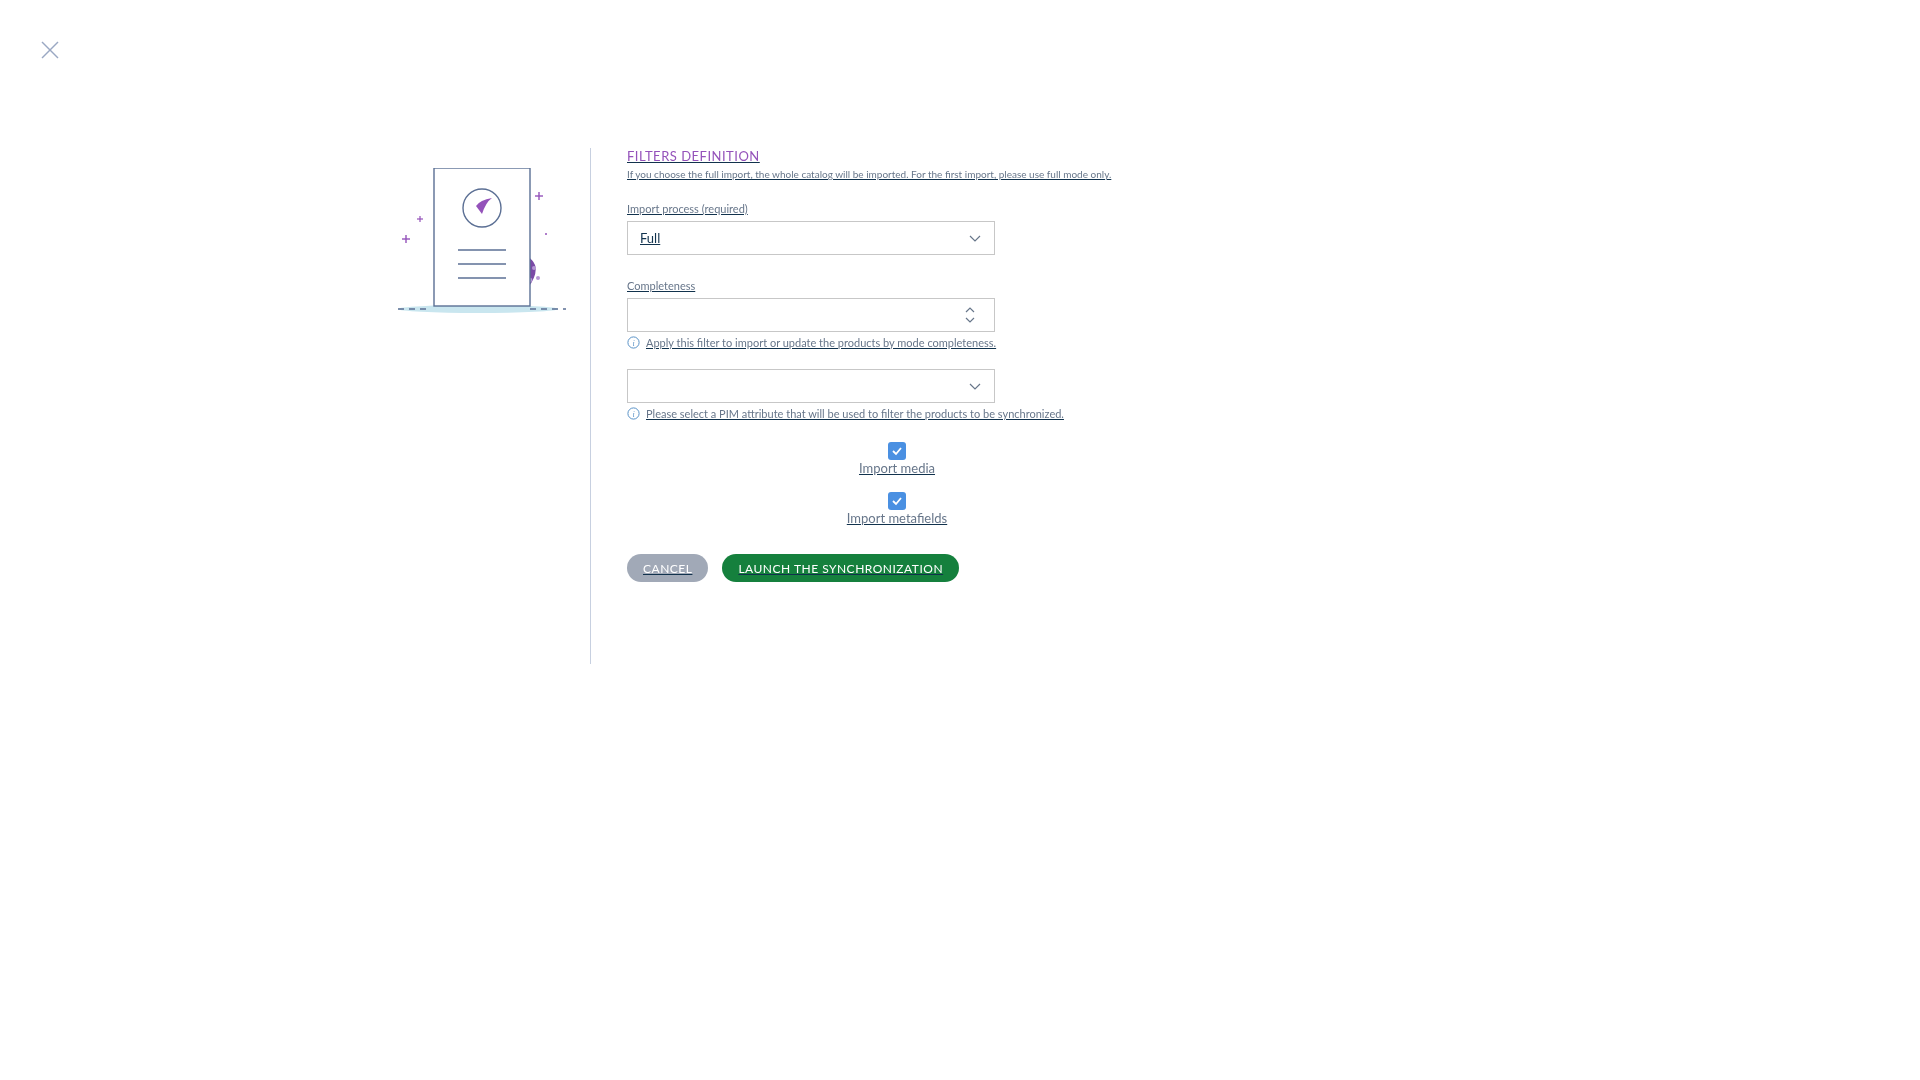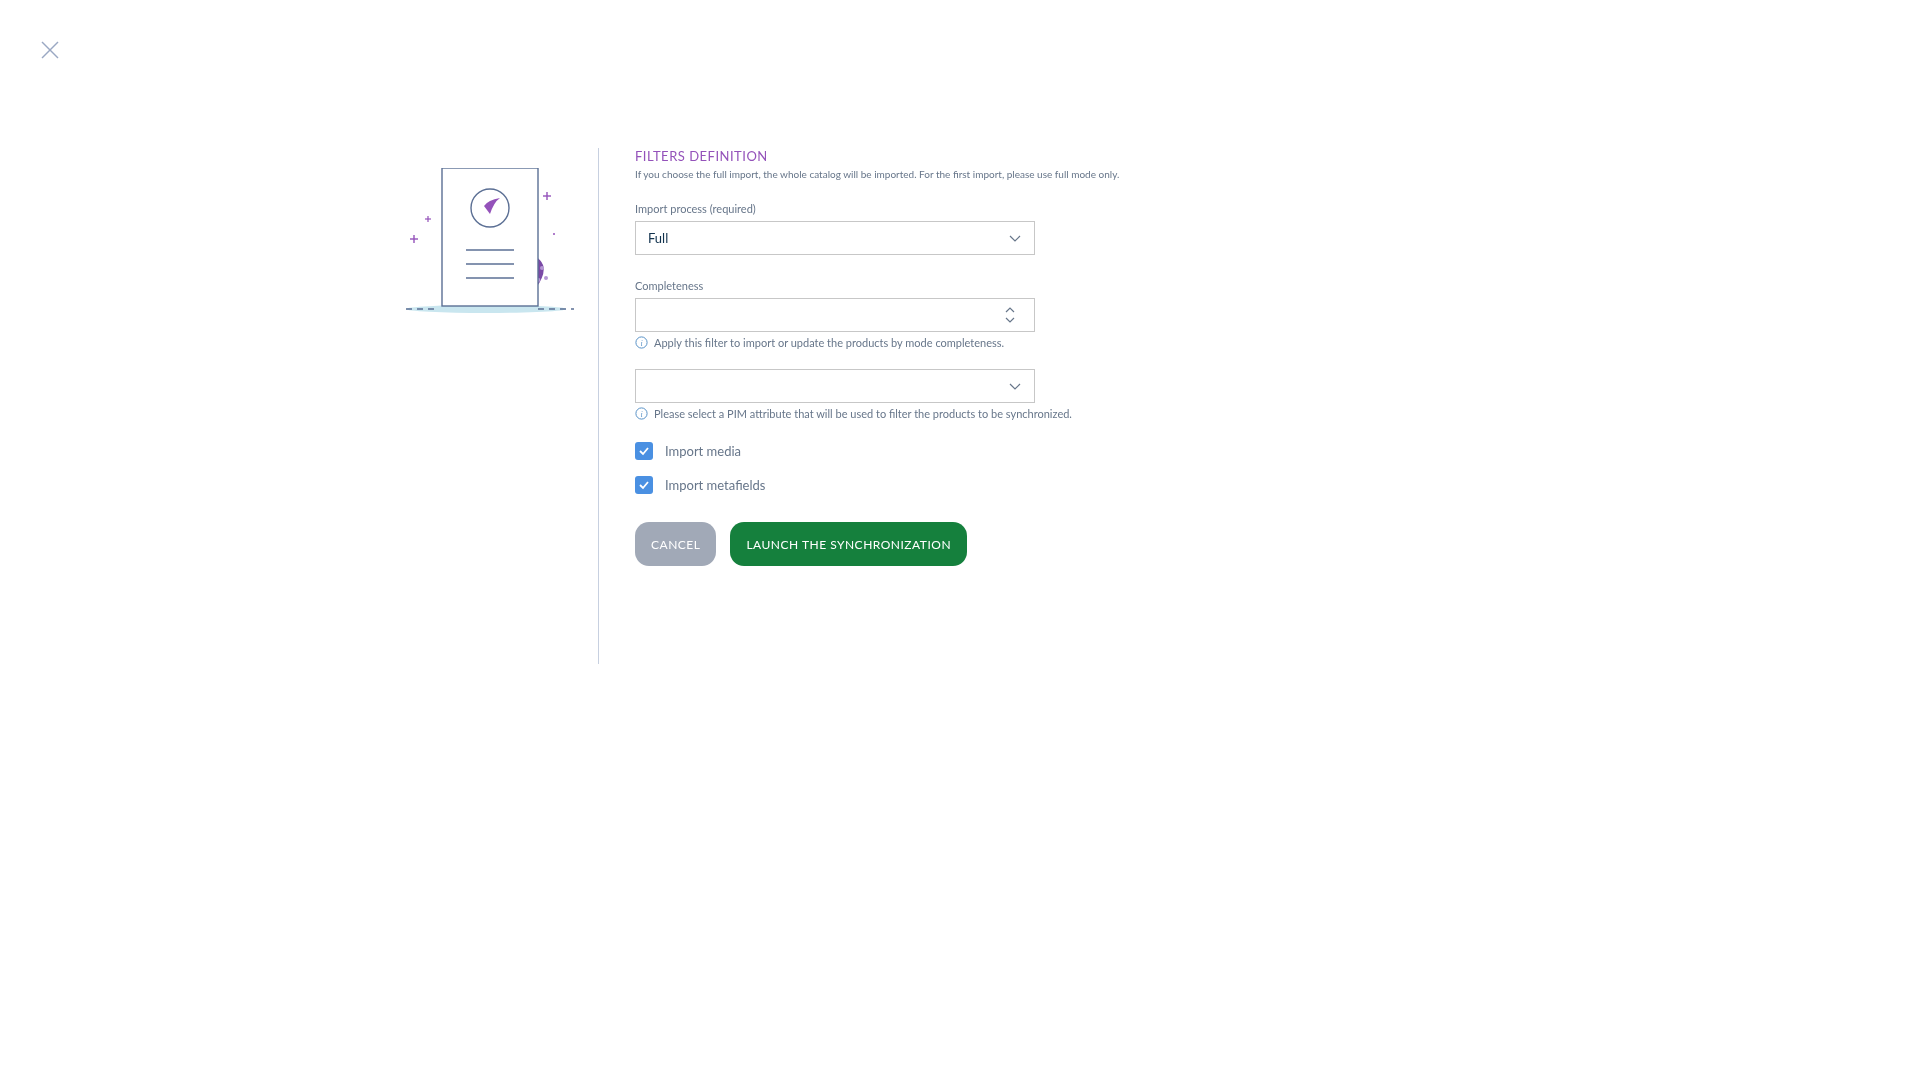--- a/index.html
+++ b/index.html
@@ -17,21 +17,22 @@
       left: 40px;
       width: 20px;
       height: 20px;
       cursor: pointer;
       color: #9aa8c3;
     }
     .content {
       display: flex;
       position: absolute;
       top: 148px;
-      left: 370px;
+      left: 362px;
+      text-decoration: underline;
     }
     .illustration-col {
       width: 228px;
       padding-top: 20px;
     }
     .illustration {
       width: 196px;
       height: 145px;
       position: relative;
       margin: 0 auto;
@@ -63,21 +64,21 @@
       margin-bottom: 22px;
     }
     .field-label {
       font-size: 11px;
       color: #67768a;
       margin-bottom: 6px;
       display: block;
     }
     .select-wrap {
       position: relative;
-      width: 400px;
+      width: 368px;
       height: 34px;
       border: 1px solid #c7c7c7;
       background: #fff;
       display: flex;
       align-items: center;
       padding: 0 12px;
       margin-bottom: 4px;
       cursor: pointer;
     }
     .select-wrap.type-spinner .spinner-chev {
@@ -114,23 +115,24 @@
     .gap { height: 20px; }
     .info-icon {
       width: 13px;
       height: 13px;
       flex-shrink: 0;
       color: #5992c7;
     }
     .checkbox-row {
       display: flex;
       align-items: center;
-      gap: 12px;
+      gap: 0;
       margin-bottom: 16px;
       cursor: pointer;
+      flex-direction: column;
     }
     .checkbox-row:first-of-type { margin-top: 18px; }
     .checkbox {
       width: 18px;
       height: 18px;
       background: #4a90e2;
       border-radius: 3px;
       display: flex;
       align-items: center;
       justify-content: center;
@@ -139,21 +141,21 @@
     .checkbox-label {
       font-size: 13px;
       color: #67768a;
     }
     .actions {
       display: flex;
       gap: 14px;
       margin-top: 28px;
     }
     .btn {
-      height: 44px;
+      height: 28px;
       padding: 0 16px;
       border: none;
       border-radius: 14px;
       font-size: 12px;
       letter-spacing: 0.5px;
       cursor: pointer;
       font-family: inherit;
       display: inline-flex;
       align-items: center;
     }

